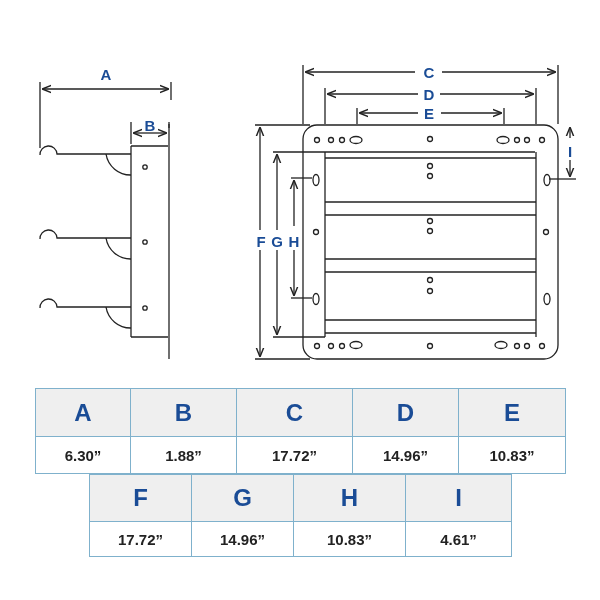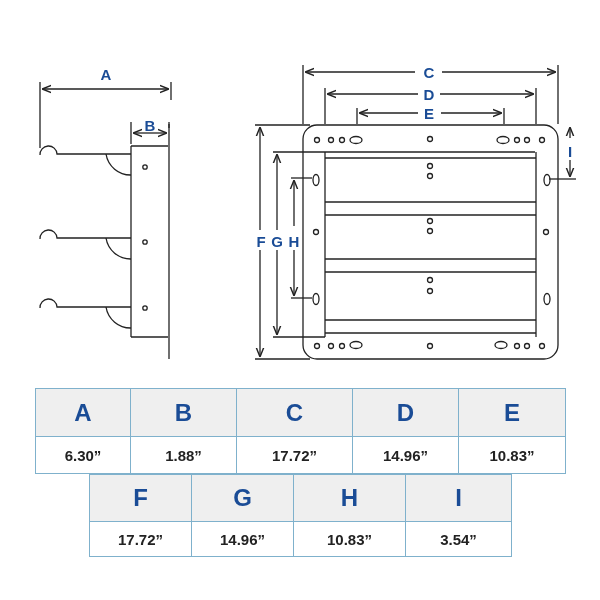--- a/index.html
+++ b/index.html
@@ -188,16 +188,16 @@
       <tr class="h">
     <td class="hdr">F</td>
     <td class="hdr">G</td>
     <td class="hdr">H</td>
     <td class="hdr">I</td>
   </tr>
   <tr class="v">
     <td class="val">17.72”</td>
     <td class="val">14.96”</td>
     <td class="val">10.83”</td>
-    <td class="val">3.54”</td>
+    <td class="val">4.61”</td>
   </tr>
 </tbody>
   </table>
 
 </body></html>

